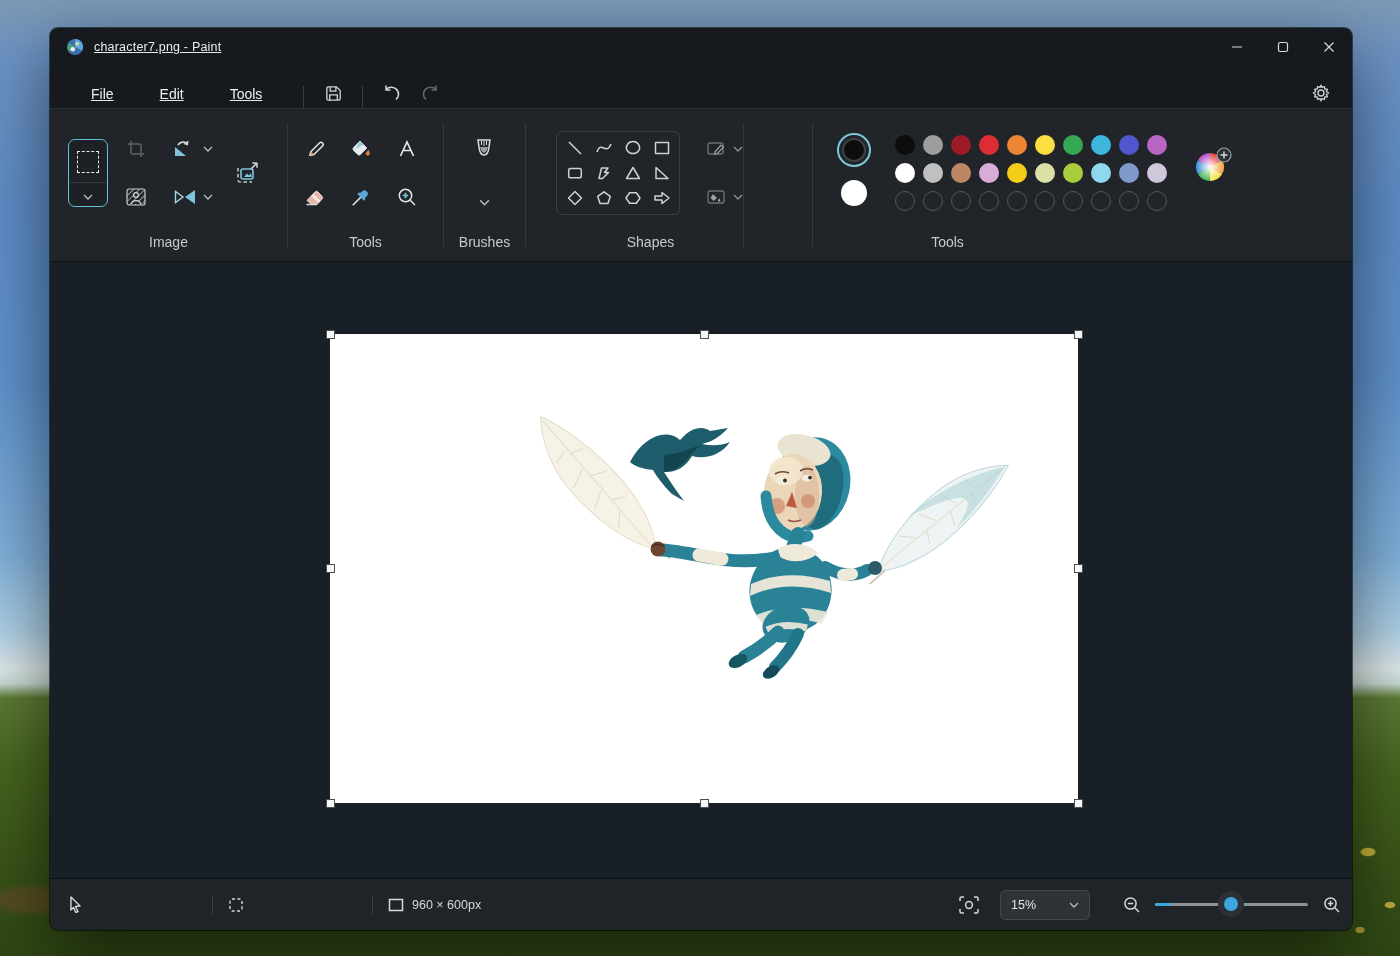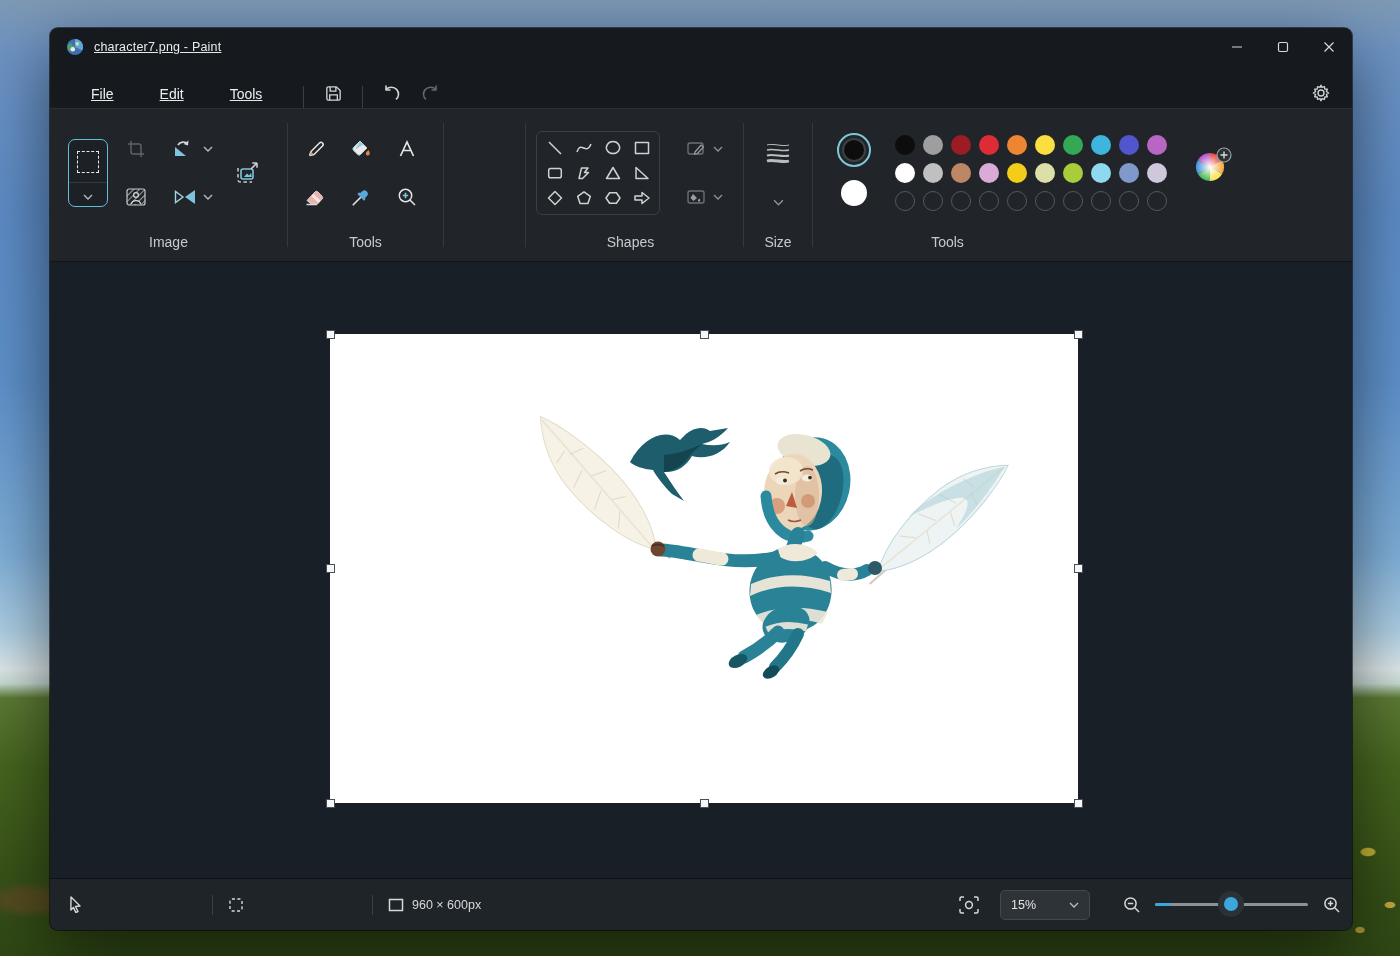--- a/index.html
+++ b/index.html
@@ -267,23 +267,38 @@
           <svg width="22" height="22" viewBox="0 0 22 22" fill="none" stroke="#e3e5e7" stroke-width="1.5">
             <circle cx="9.5" cy="9.5" r="6.2"></circle>
             <path d="M14.2 14.2 L19 19"></path>
             <path d="M9.5 6.8 V12.2 M6.8 9.5 H12.2" stroke="#7fc4dd" stroke-width="1.7"></path>
           </svg>
         </div>
         <div class="rlabel">Tools</div>
       </div>
       <div class="rdivider" style="left:393px;"></div>
 
+      <div class="rgroup" style="left:394px; width:81px;">
+        <div class="icon-btn" style="left:23px; top:25px;">
+          <svg width="22" height="26" viewBox="0 0 22 26">
+            <path d="M5 2 H17 L16 9 C15.5 14 13.5 17 11 17 C8.5 17 6.5 14 6 9 Z" fill="none" stroke="#d9dcde" stroke-width="1.5"></path>
+            <path d="M7 9 C8 12.5 9.5 14.8 11 14.8 C12.5 14.8 14 12.5 15 9 Z" fill="#9aa0a5"></path>
+            <path d="M8.5 3 V7 M11 3 V8 M13.5 3 V7" stroke="#d9dcde" stroke-width="1"></path>
+          </svg>
+        </div>
+        <div class="chev-btn" style="left:32px; top:76px;">
+          <svg width="11" height="7" viewBox="0 0 10 6" fill="none" stroke="#b9bdc0" stroke-width="1.3">
+              <path d="M1 1 L5 5 L9 1"></path>
+            </svg>
+        </div>
+        <div class="rlabel">Brushes</div>
+      </div>
       <div class="rdivider" style="left:475px;"></div>
 
-      <div class="rgroup" style="left:472px; width:217px;">
+      <div class="rgroup" style="left:492px; width:217px;">
         <div class="shape-box">
             <div class="shape-cell">
               <svg width="20" height="20" viewBox="0 0 20 20" fill="none" stroke="#cfd2d4" stroke-width="1.5" stroke-linejoin="round">
                 <path d="M4 4 L16 16"></path>
               </svg>
             </div>
             <div class="shape-cell">
               <svg width="20" height="20" viewBox="0 0 20 20" fill="none" stroke="#cfd2d4" stroke-width="1.5" stroke-linejoin="round">
                 <path d="M3 14 C7 2 12 18 17 6"></path>
               </svg>
@@ -359,36 +374,20 @@
         </div>
         <div class="chev-btn" style="left:188px; top:71px;">
           <svg width="10" height="6" viewBox="0 0 10 6" fill="none" stroke="#8e9397" stroke-width="1.3">
               <path d="M1 1 L5 5 L9 1"></path>
             </svg>
         </div>
         <div class="rlabel">Shapes</div>
       </div>
       <div class="rdivider" style="left:693px;"></div>
 
-      <div class="rgroup" style="left:694px; width:68px;">
-        <div class="icon-btn" style="left:17px; top:26px;">
-          <svg width="26" height="22" viewBox="0 0 26 22" fill="none" stroke="#b9bdc0">
-            <path d="M2 4 C8 2 18 6 24 4" stroke-width="1"></path>
-            <path d="M2 9 C8 7 18 11 24 9" stroke-width="1.6"></path>
-            <path d="M2 14.5 C8 12.5 18 16.5 24 14.5" stroke-width="2.2"></path>
-            <path d="M2 20 C8 18 18 22 24 20" stroke-width="2.8"></path>
-          </svg>
-        </div>
-        <div class="chev-btn" style="left:26px; top:76px;">
-          <svg width="11" height="7" viewBox="0 0 10 6" fill="none" stroke="#8e9397" stroke-width="1.3">
-              <path d="M1 1 L5 5 L9 1"></path>
-            </svg>
-        </div>
-        <div class="rlabel">Size</div>
-      </div>
       <div class="rdivider" style="left:762px;"></div>
 
       <div class="rgroup" style="left:763px; width:539px;">
         <div class="big-swatch" id="color1" style="left:24px; top:24px; width:34px; height:34px; border:2px solid #7ec8da; padding:3px;">
           <div id="color1-inner" style="width: 24px; height: 24px; border-radius: 50%; border: 2px solid rgb(60, 65, 70); background: rgb(13, 13, 13);"></div>
         </div>
         <div class="big-swatch" id="color2" style="left: 28px; top: 71px; width: 26px; height: 26px; background: rgb(255, 255, 255);"></div>
 
         <div class="palette" style="top:26px;">
             <div class="swatch" style="background: rgb(13, 13, 13);"></div>

